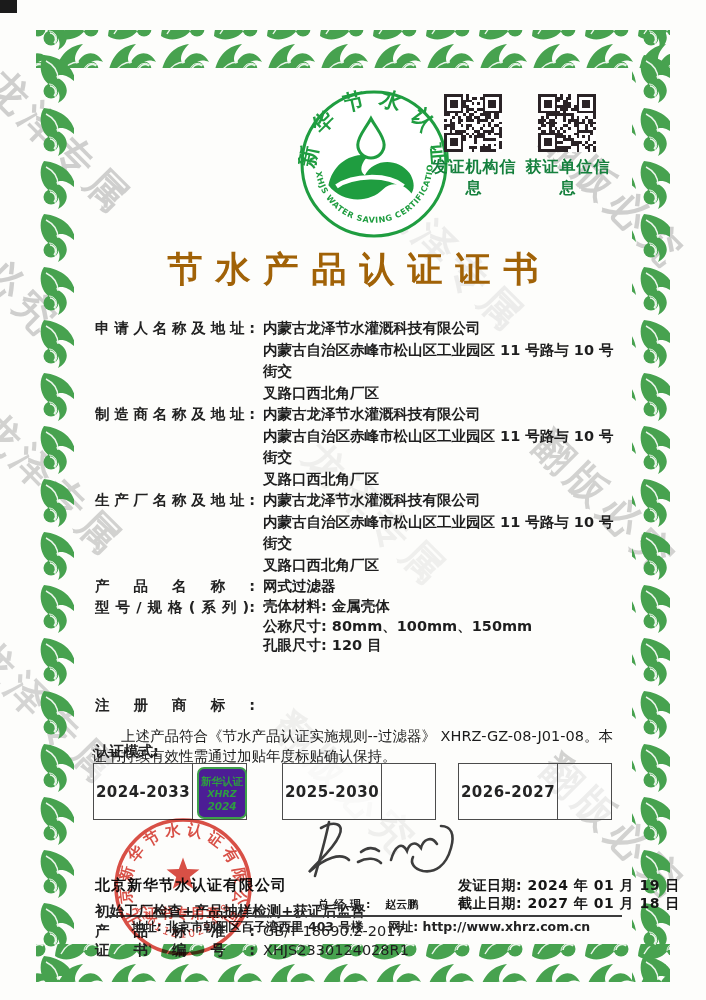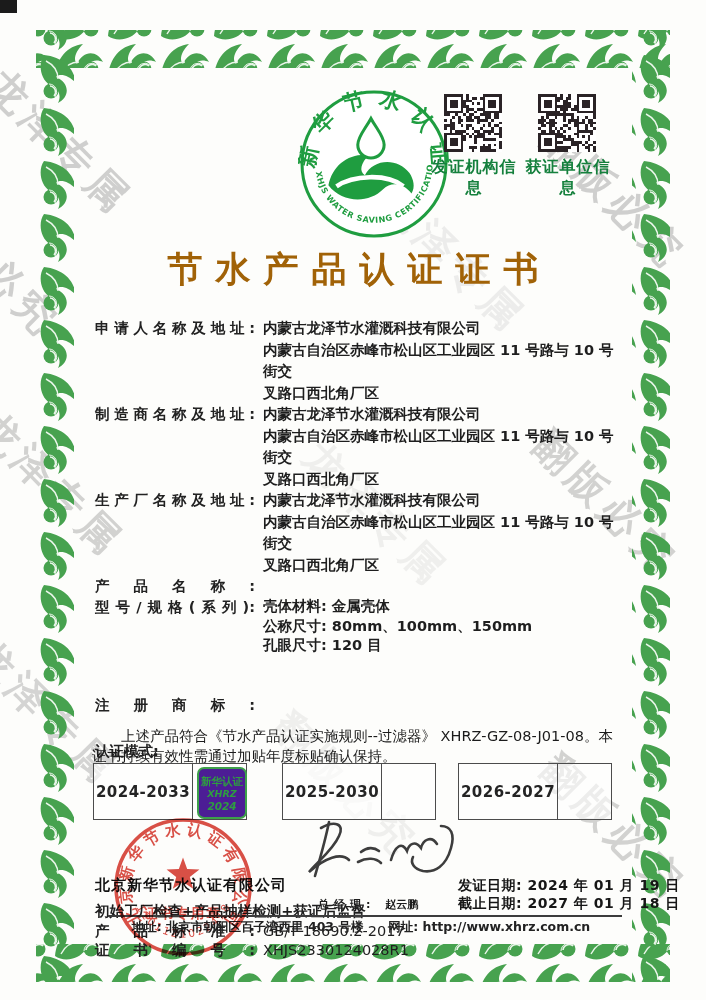--- a/index.html
+++ b/index.html
@@ -1044,20 +1044,23 @@
     <div class="frow grp">
       <span class="flabel">生产厂名称及地址:</span>
       <div class="fvals">
         <div class="fline">内蒙古龙泽节水灌溉科技有限公司</div>
         <div class="fline">内蒙古自治区赤峰市松山区工业园区 11 号路与 10 号街交</div>
         <div class="fline">叉路口西北角厂区</div>
       </div>
     </div>
     <div class="frow spec1">
       <span class="flabel">产品名称:</span>
+      <div class="fvals">
+        <div class="fline">网式过滤器</div>
+      </div>
     </div>
     <div class="frow spec">
       <span class="flabel">型号/规格(系列):</span>
       <div class="fvals">
         <div class="fline">壳体材料: 金属壳体</div>
         <div class="fline">公称尺寸: 80mm、100mm、150mm</div>
         <div class="fline">孔眼尺寸: 120 目</div>
       </div>
     </div>
     <div class="frow cert mt-tm">

